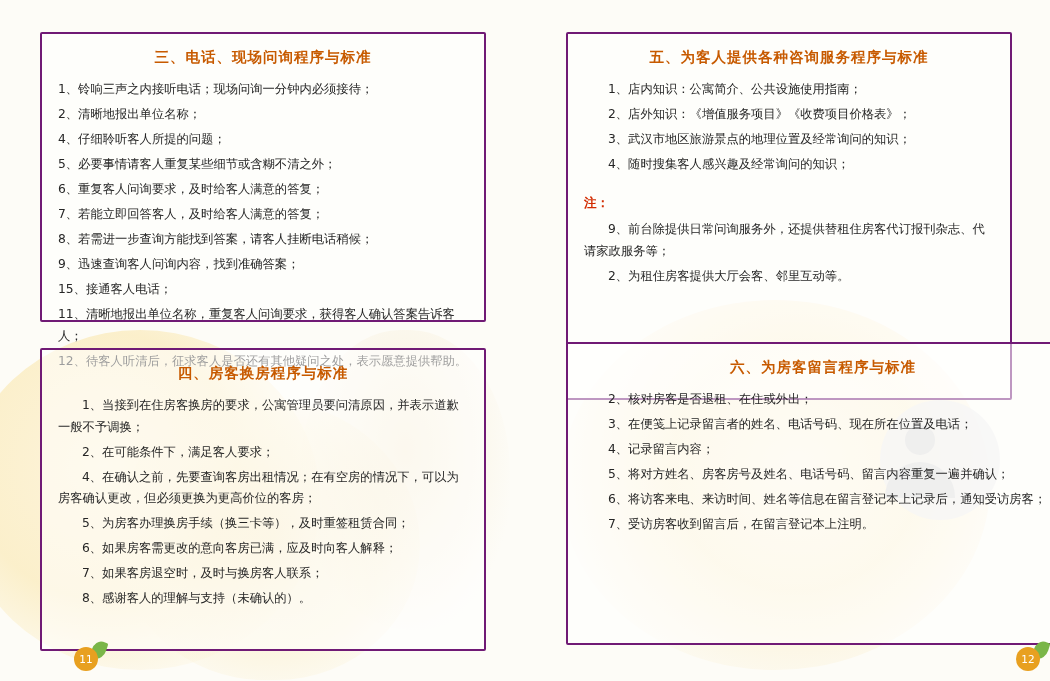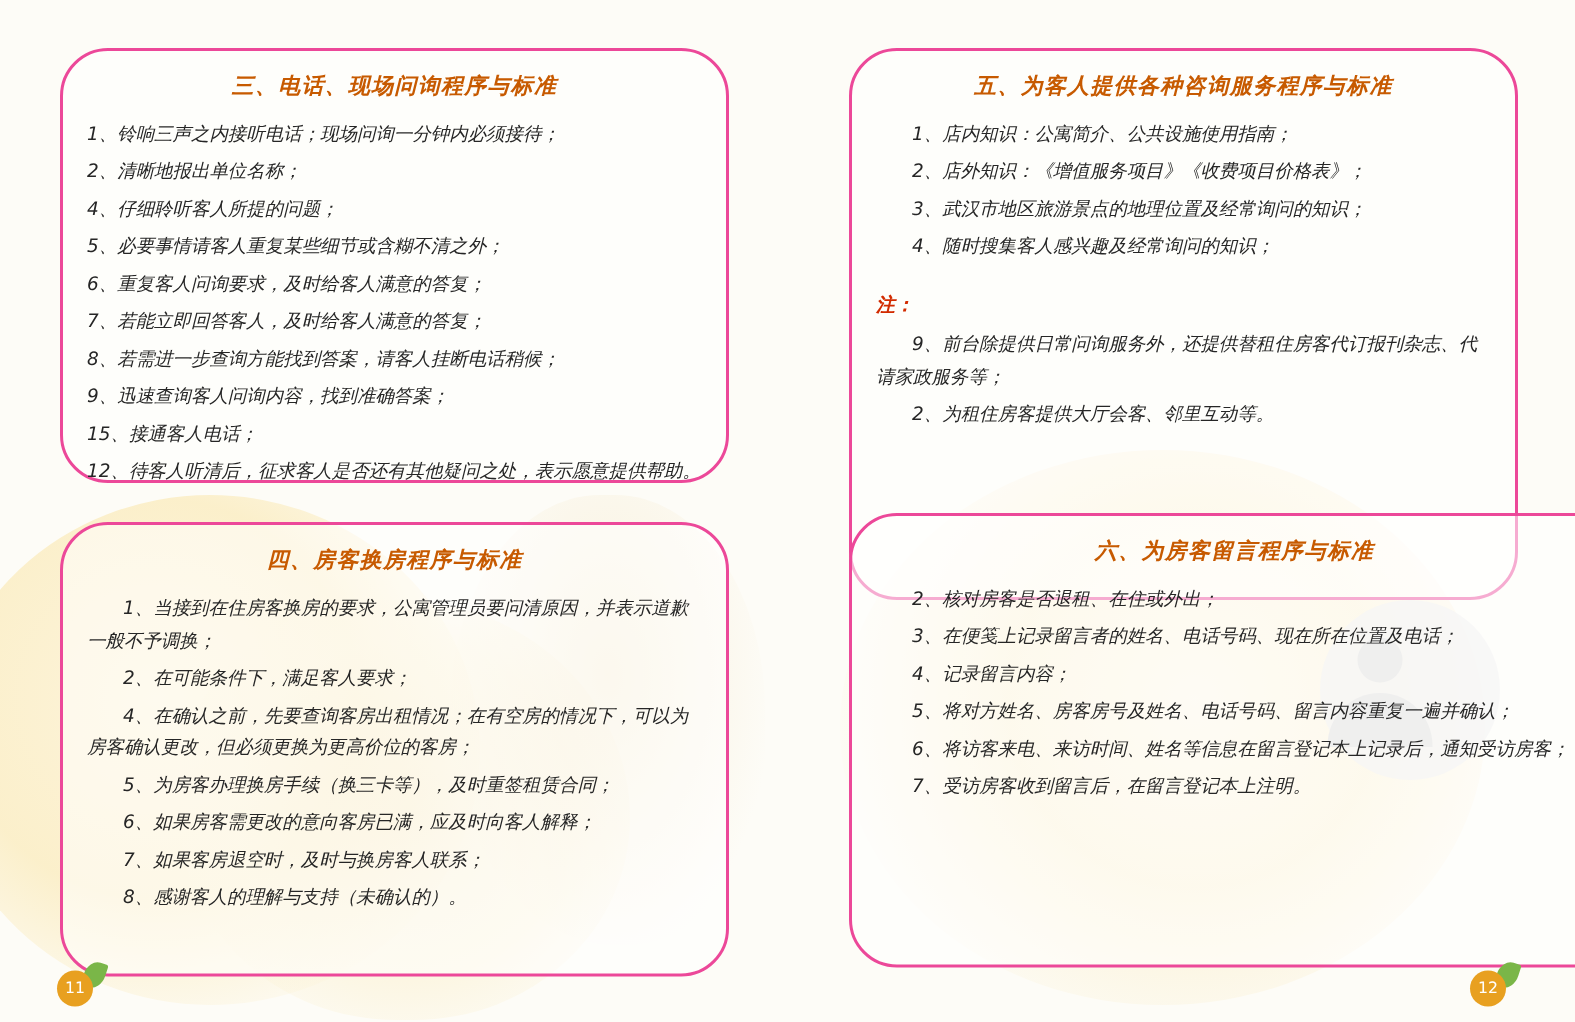--- a/index.html
+++ b/index.html
@@ -72,25 +72,24 @@
 
   .page {
     position: relative;
     z-index: 1;
     width: 1050px;
     height: 681px;
   }
 
   .card {
     position: absolute;
-    border: 2px solid #ec4899;
-    border-radius: 32px;
+    border: 2px solid #701a75;
+    border-radius: 2px;
     background: rgba(255,255,255,0.55);
     box-sizing: border-box;
-    font-style: italic;
   }
   .card-tl { left: 40px;  top: 32px;  width: 446px; height: 290px; }
   .card-bl { left: 40px;  top: 348px; width: 446px; height: 303px; }
   .card-tr { left: 566px; top: 32px;  width: 446px; height: 368px; }
   .card-br { left: 566px; top: 342px; width: 514px; height: 303px; }
 
   .card-title {
     text-align: center;
     color: #c75a00;
     font-weight: bold;
@@ -118,20 +117,21 @@
     font-size: 12.6px;
     margin: 16px 0 6px 0;
   }
 
   .page-num {
     position: absolute;
     bottom: 8px;
     width: 26px;
     height: 26px;
     z-index: 3;
+    margin-left: 36px;
   }
   .page-num .badge {
     position: absolute;
     left: 0; top: 0;
     width: 24px; height: 24px;
     border-radius: 50%;
     background: #e8a020;
     color: #fff;
     font-size: 10.5px;
     line-height: 24px;
@@ -167,20 +167,21 @@
     <div class="card-body">
       <p class="item">1、铃响三声之内接听电话；现场问询一分钟内必须接待；</p>
       <p class="item">2、清晰地报出单位名称；</p>
       <p class="item">4、仔细聆听客人所提的问题；</p>
       <p class="item">5、必要事情请客人重复某些细节或含糊不清之外；</p>
       <p class="item">6、重复客人问询要求，及时给客人满意的答复；</p>
       <p class="item">7、若能立即回答客人，及时给客人满意的答复；</p>
       <p class="item">8、若需进一步查询方能找到答案，请客人挂断电话稍候；</p>
       <p class="item">9、迅速查询客人问询内容，找到准确答案；</p>
       <p class="item">15、接通客人电话；</p>
+      <p class="item">11、清晰地报出单位名称，重复客人问询要求，获得客人确认答案告诉客人；</p>
       <p class="item">12、待客人听清后，征求客人是否还有其他疑问之处，表示愿意提供帮助。</p>
     </div>
   </section>
 
   <section class="card card-bl">
     <h2 class="card-title">四、房客换房程序与标准</h2>
     <div class="card-body">
       <p class="item indent">1、当接到在住房客换房的要求，公寓管理员要问清原因，并表示道歉一般不予调换；</p>
       <p class="item indent">2、在可能条件下，满足客人要求；</p>
       <p class="item indent">4、在确认之前，先要查询客房出租情况；在有空房的情况下，可以为房客确认更改，但必须更换为更高价位的客房；</p>

